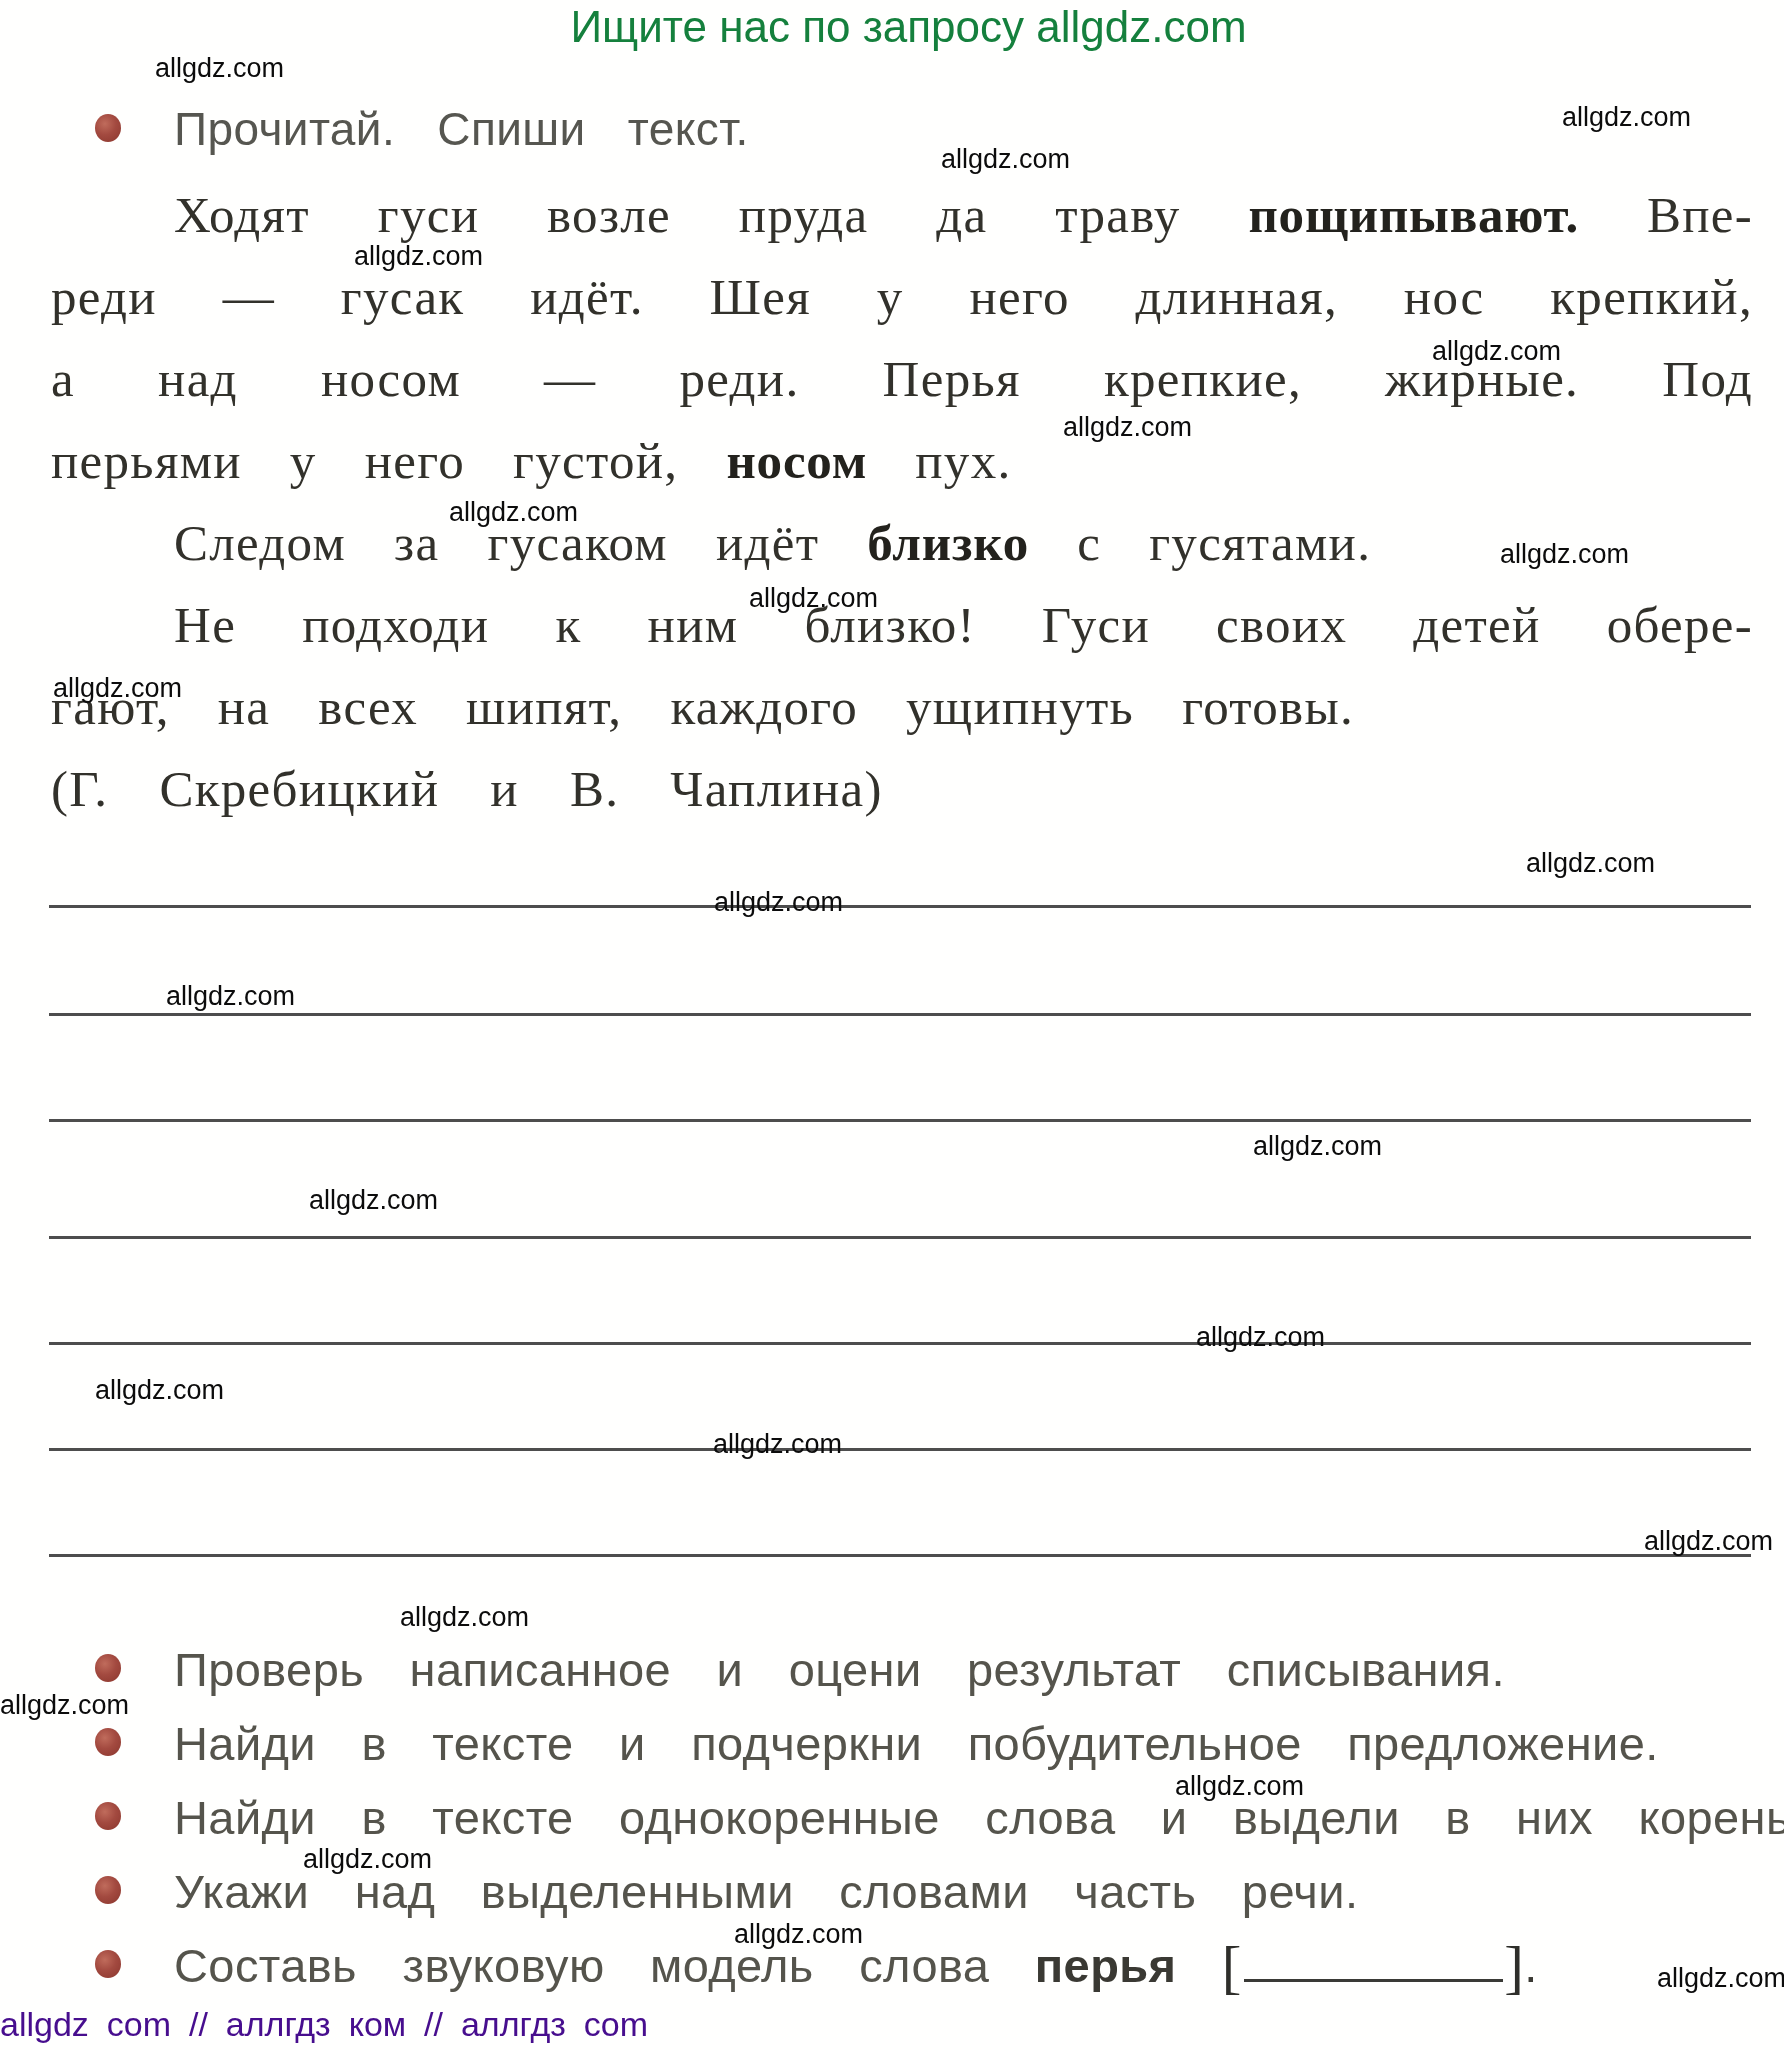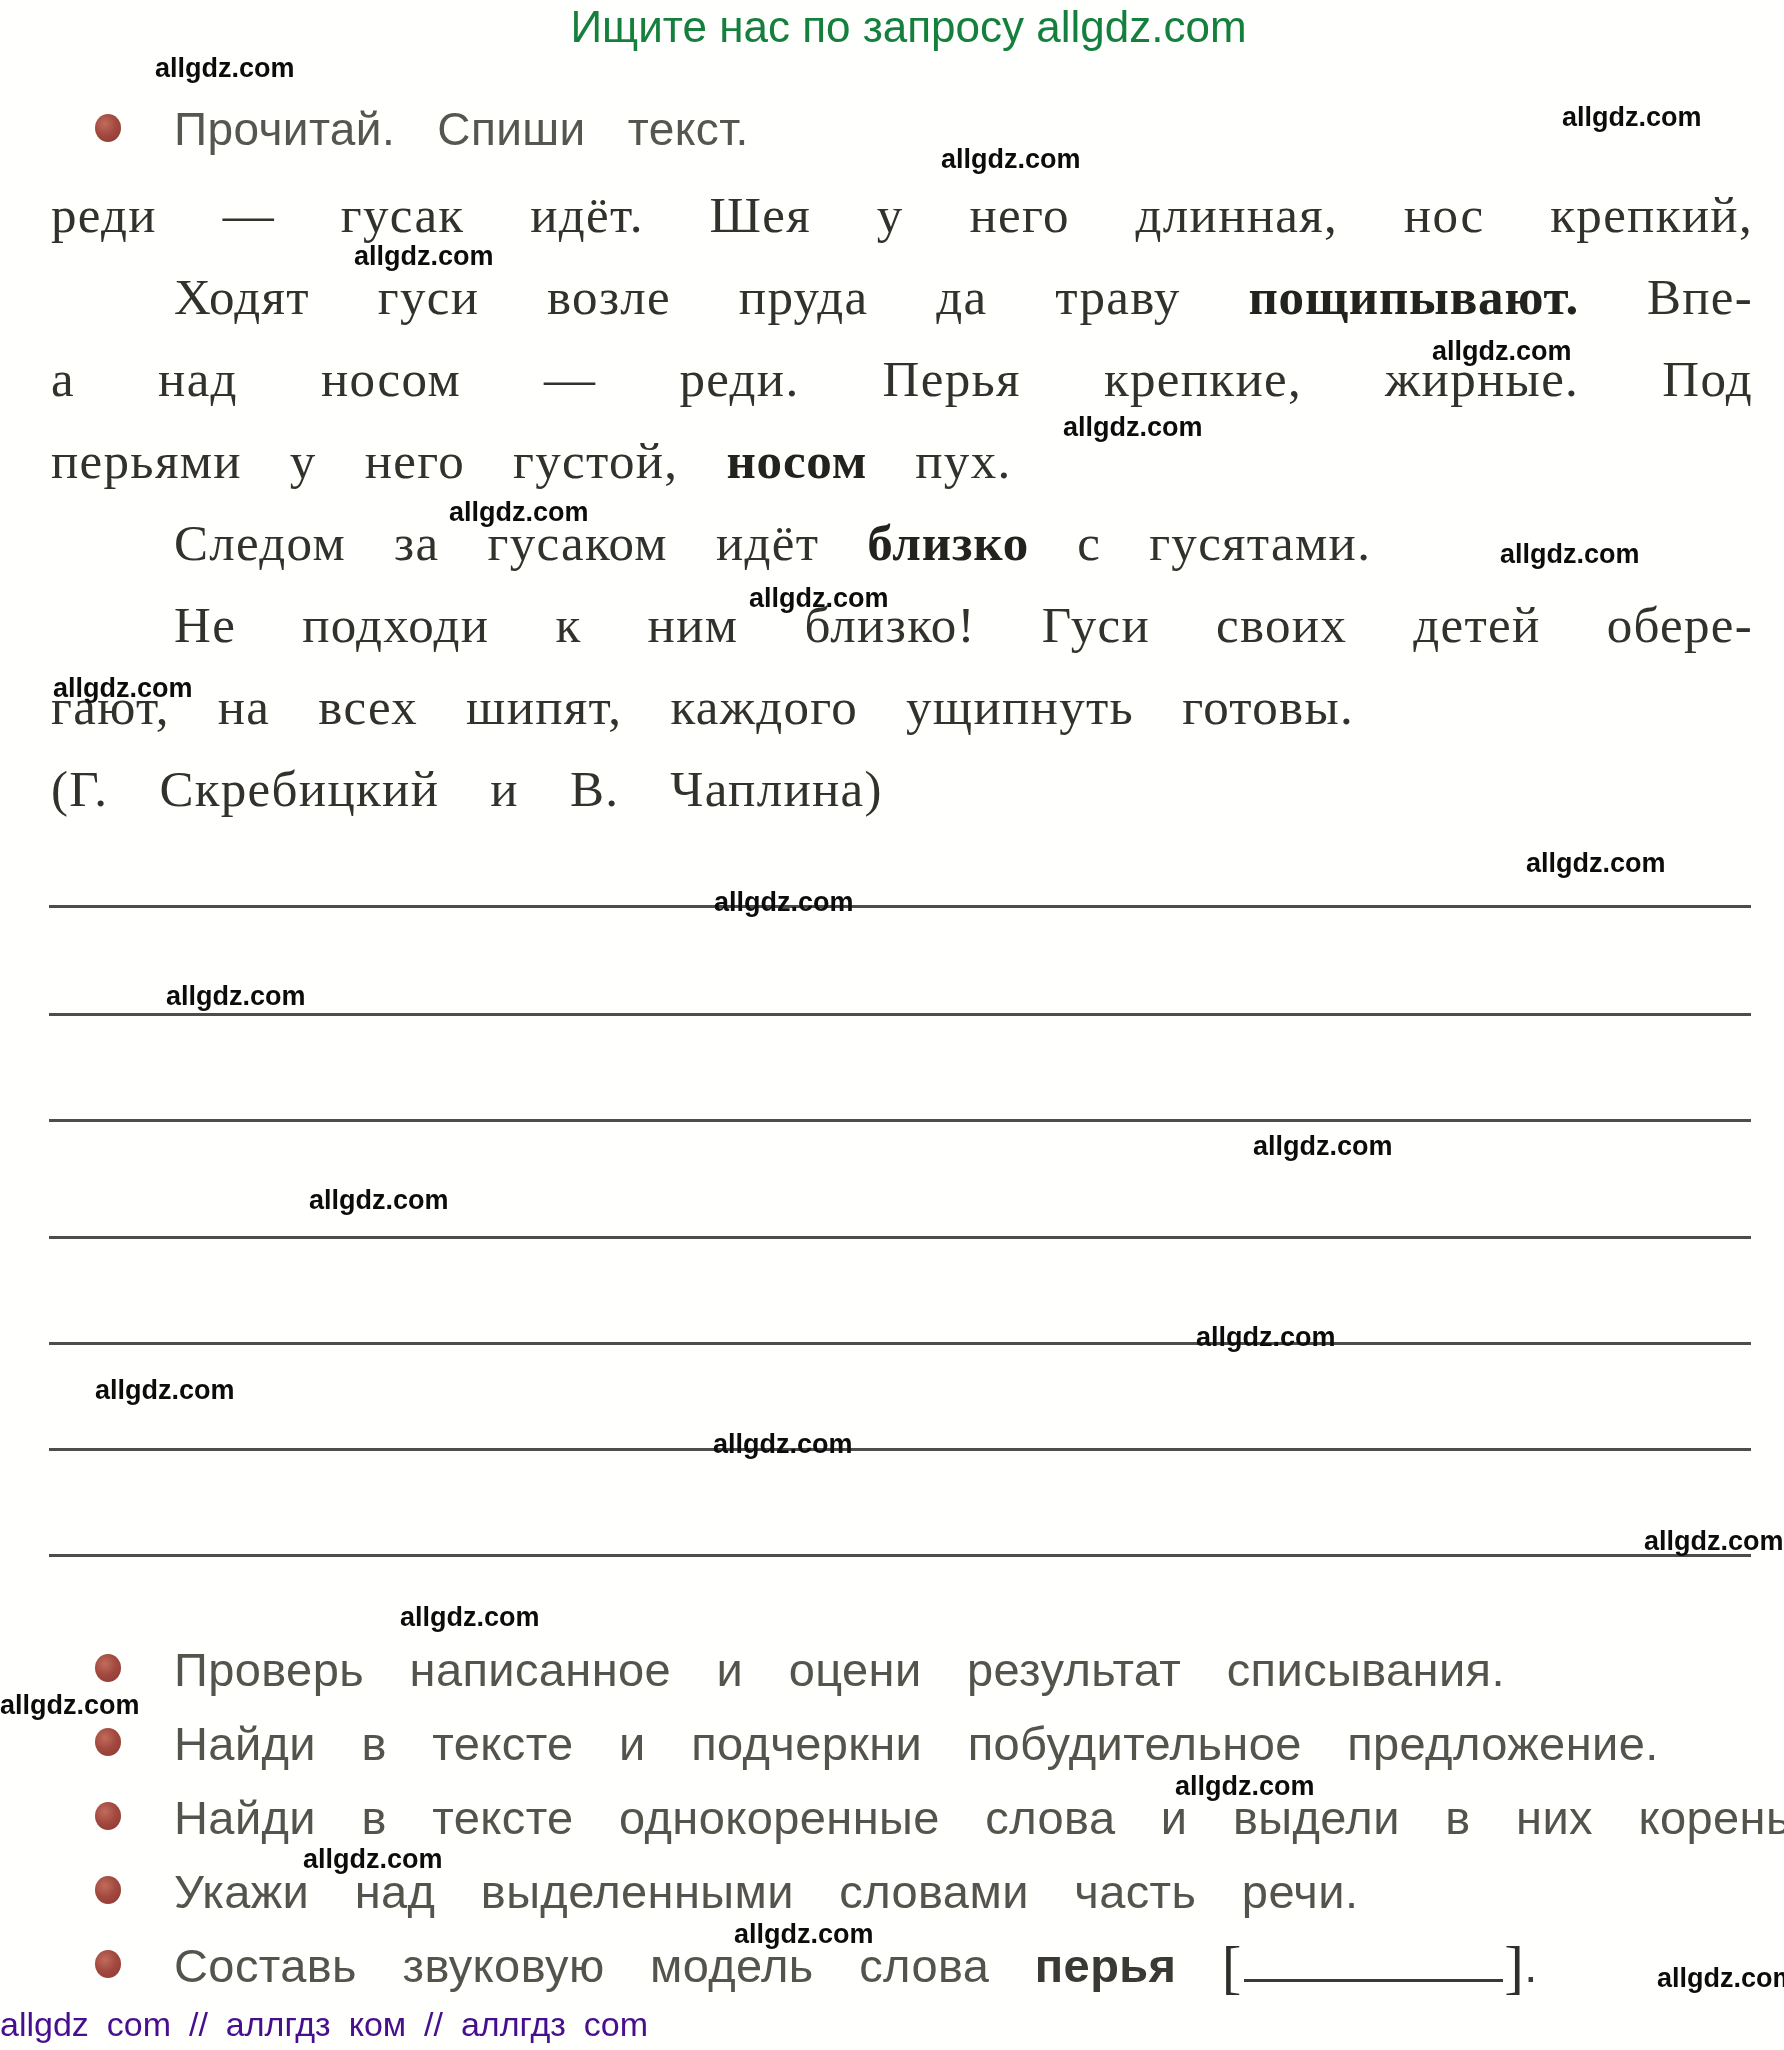--- a/index.html
+++ b/index.html
@@ -22,21 +22,20 @@
     font-family: "Liberation Sans", sans-serif;
   }
   
   .wm {
     position: absolute;
     font-size: 27px;
     color: #0c0c0c;
     font-family: "Liberation Sans", sans-serif;
     white-space: nowrap;
     z-index: 5;
-    font-weight: bold;
   }
   
   .brow {
     position: absolute;
     left: 95px;
     display: flex;
     align-items: flex-start;
   }
   .bullet {
     flex: 0 0 auto;
@@ -161,22 +160,22 @@
   <span class="wm" style="left:303px;top:1844px">allgdz.com</span>
   <span class="wm" style="left:734px;top:1919px">allgdz.com</span>
   <span class="wm" style="left:1657px;top:1963px">allgdz.com</span>
 
   <div class="brow" style="top:103px">
     <span class="bullet"></span>
     <span class="inst-text">Прочитай.  Спиши  текст.</span>
   </div>
 
   <div class="passage">
+    <div class="pline justify indent"><span>Ходят гуси возле пруда да траву </span><b>пощипывают.</b><span> Впе-</span></div>
     <div class="pline justify">реди — гусак идёт. Шея у него длинная, нос крепкий,</div>
-    <div class="pline justify indent"><span>Ходят гуси возле пруда да траву </span><b>пощипывают.</b><span> Впе-</span></div>
     <div class="pline justify">а над носом — реди. Перья крепкие, жирные. Под</div>
     <div class="pline"><span>перьями у него густой, </span><b>носом</b><span> пух.</span></div>
     <div class="pline indent"><span>Следом за гусаком идёт </span><b>близко</b><span> с гусятами.</span></div>
     <div class="pline justify indent">Не подходи к ним близко! Гуси своих детей обере-</div>
     <div class="pline">гают, на всех шипят, каждого ущипнуть готовы.</div>
     <div class="pline attribution">(Г. Скребицкий и В. Чаплина)</div>
   </div>
 
   <div class="rule" style="top:905px"></div>
   <div class="rule" style="top:1013px"></div>

